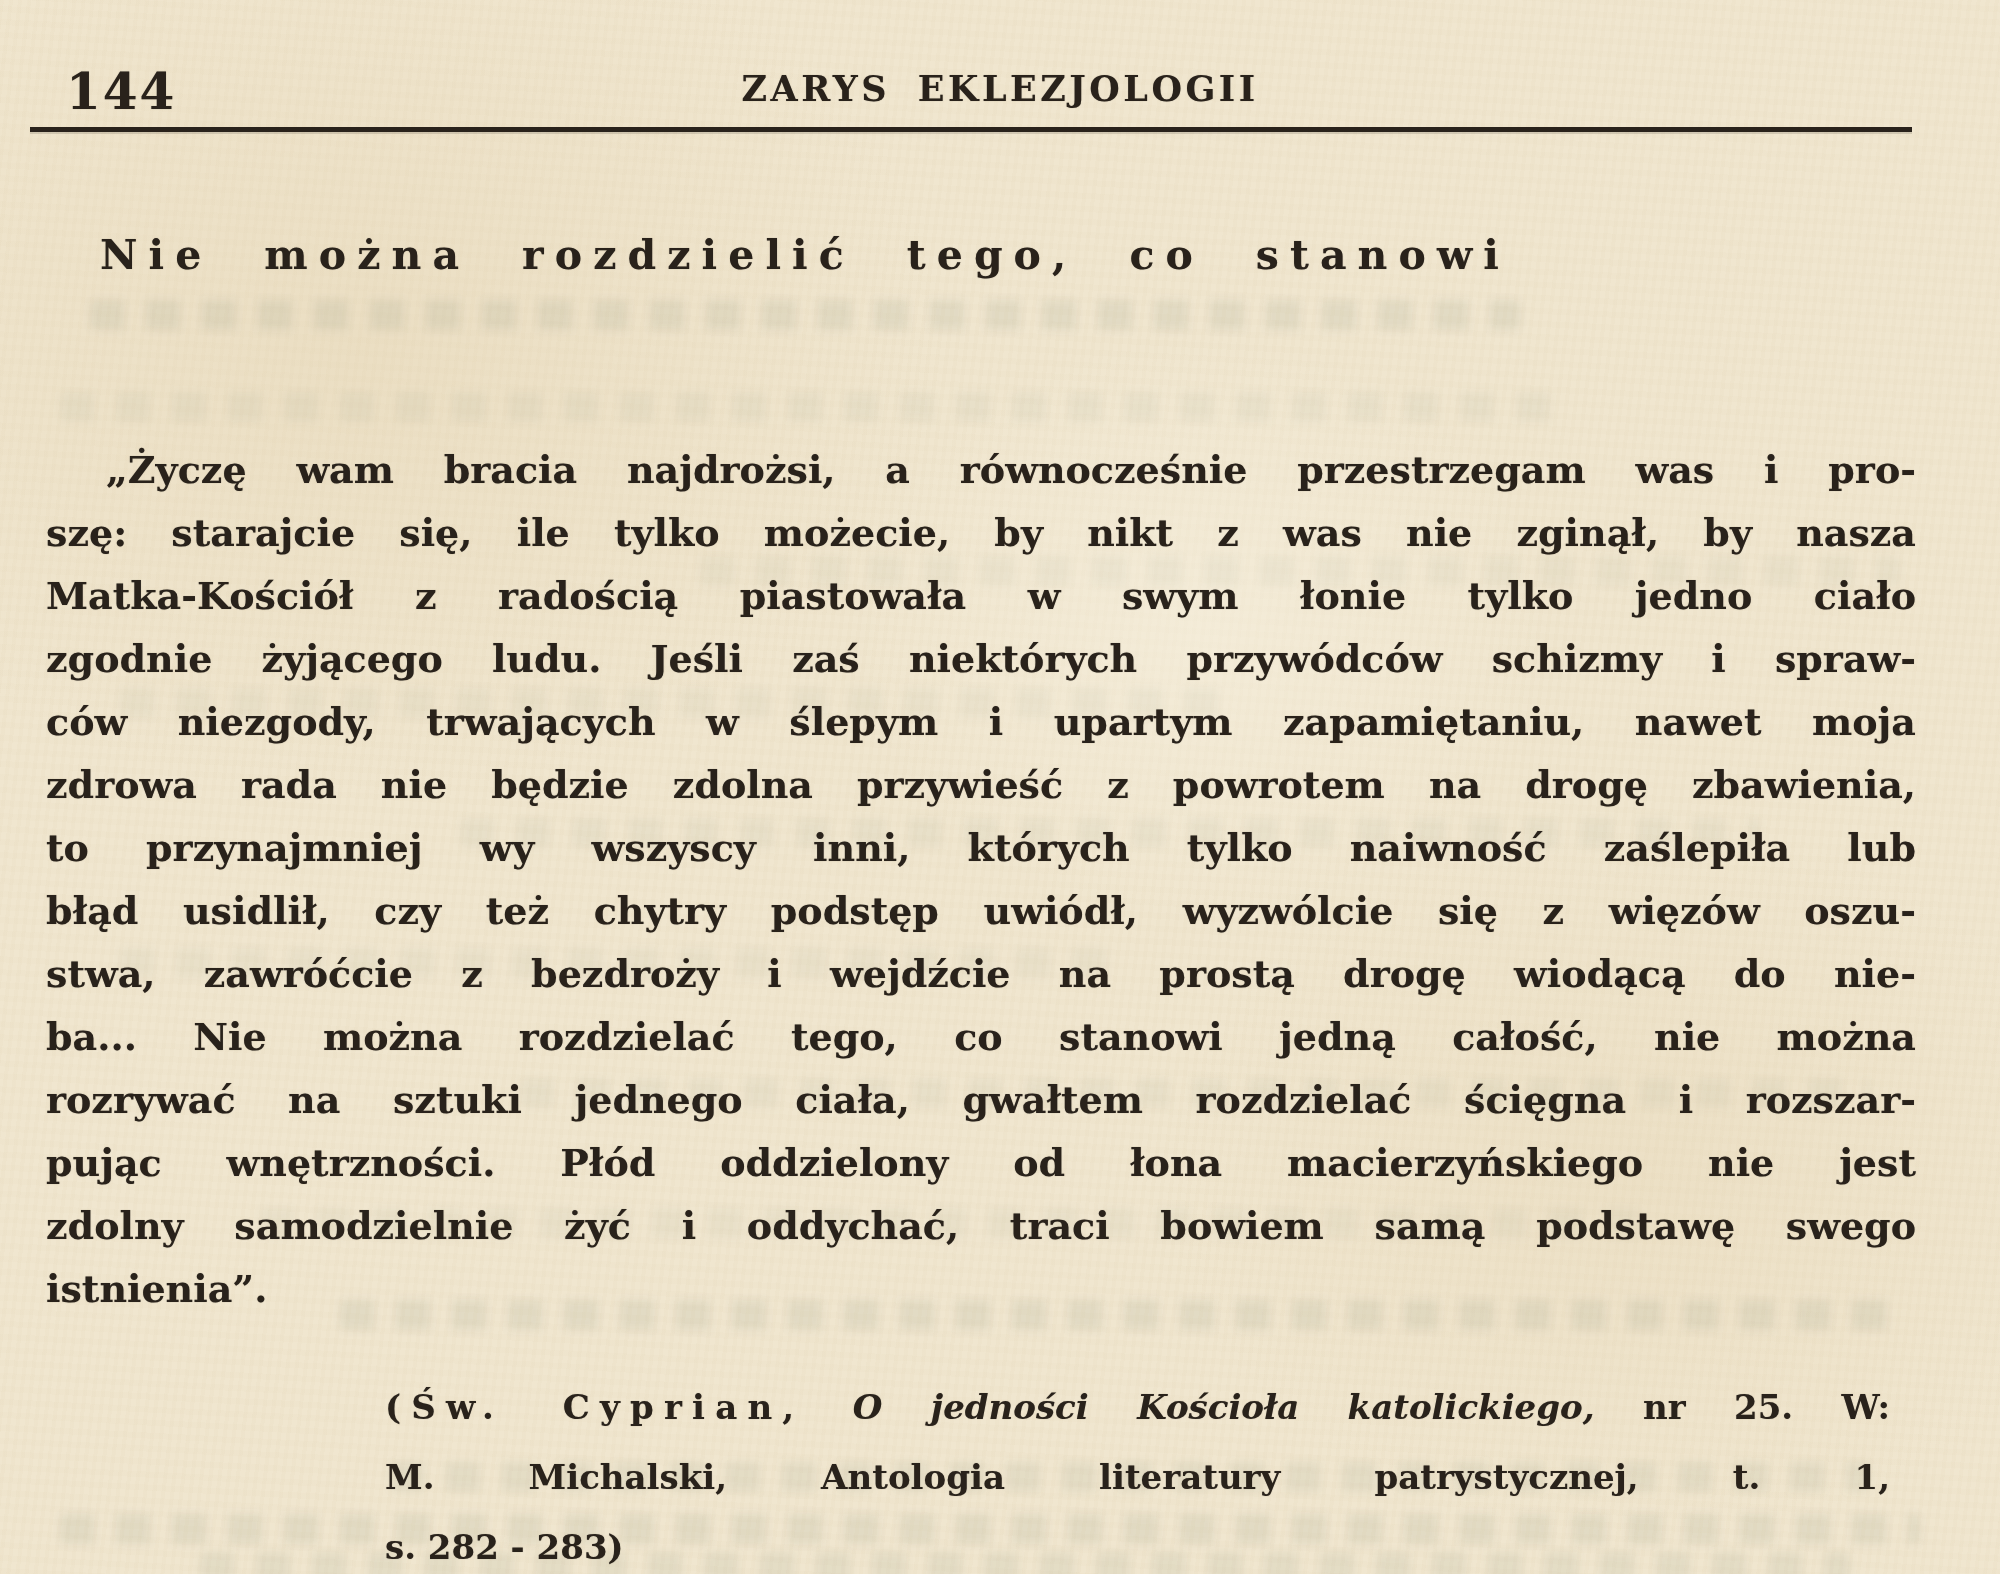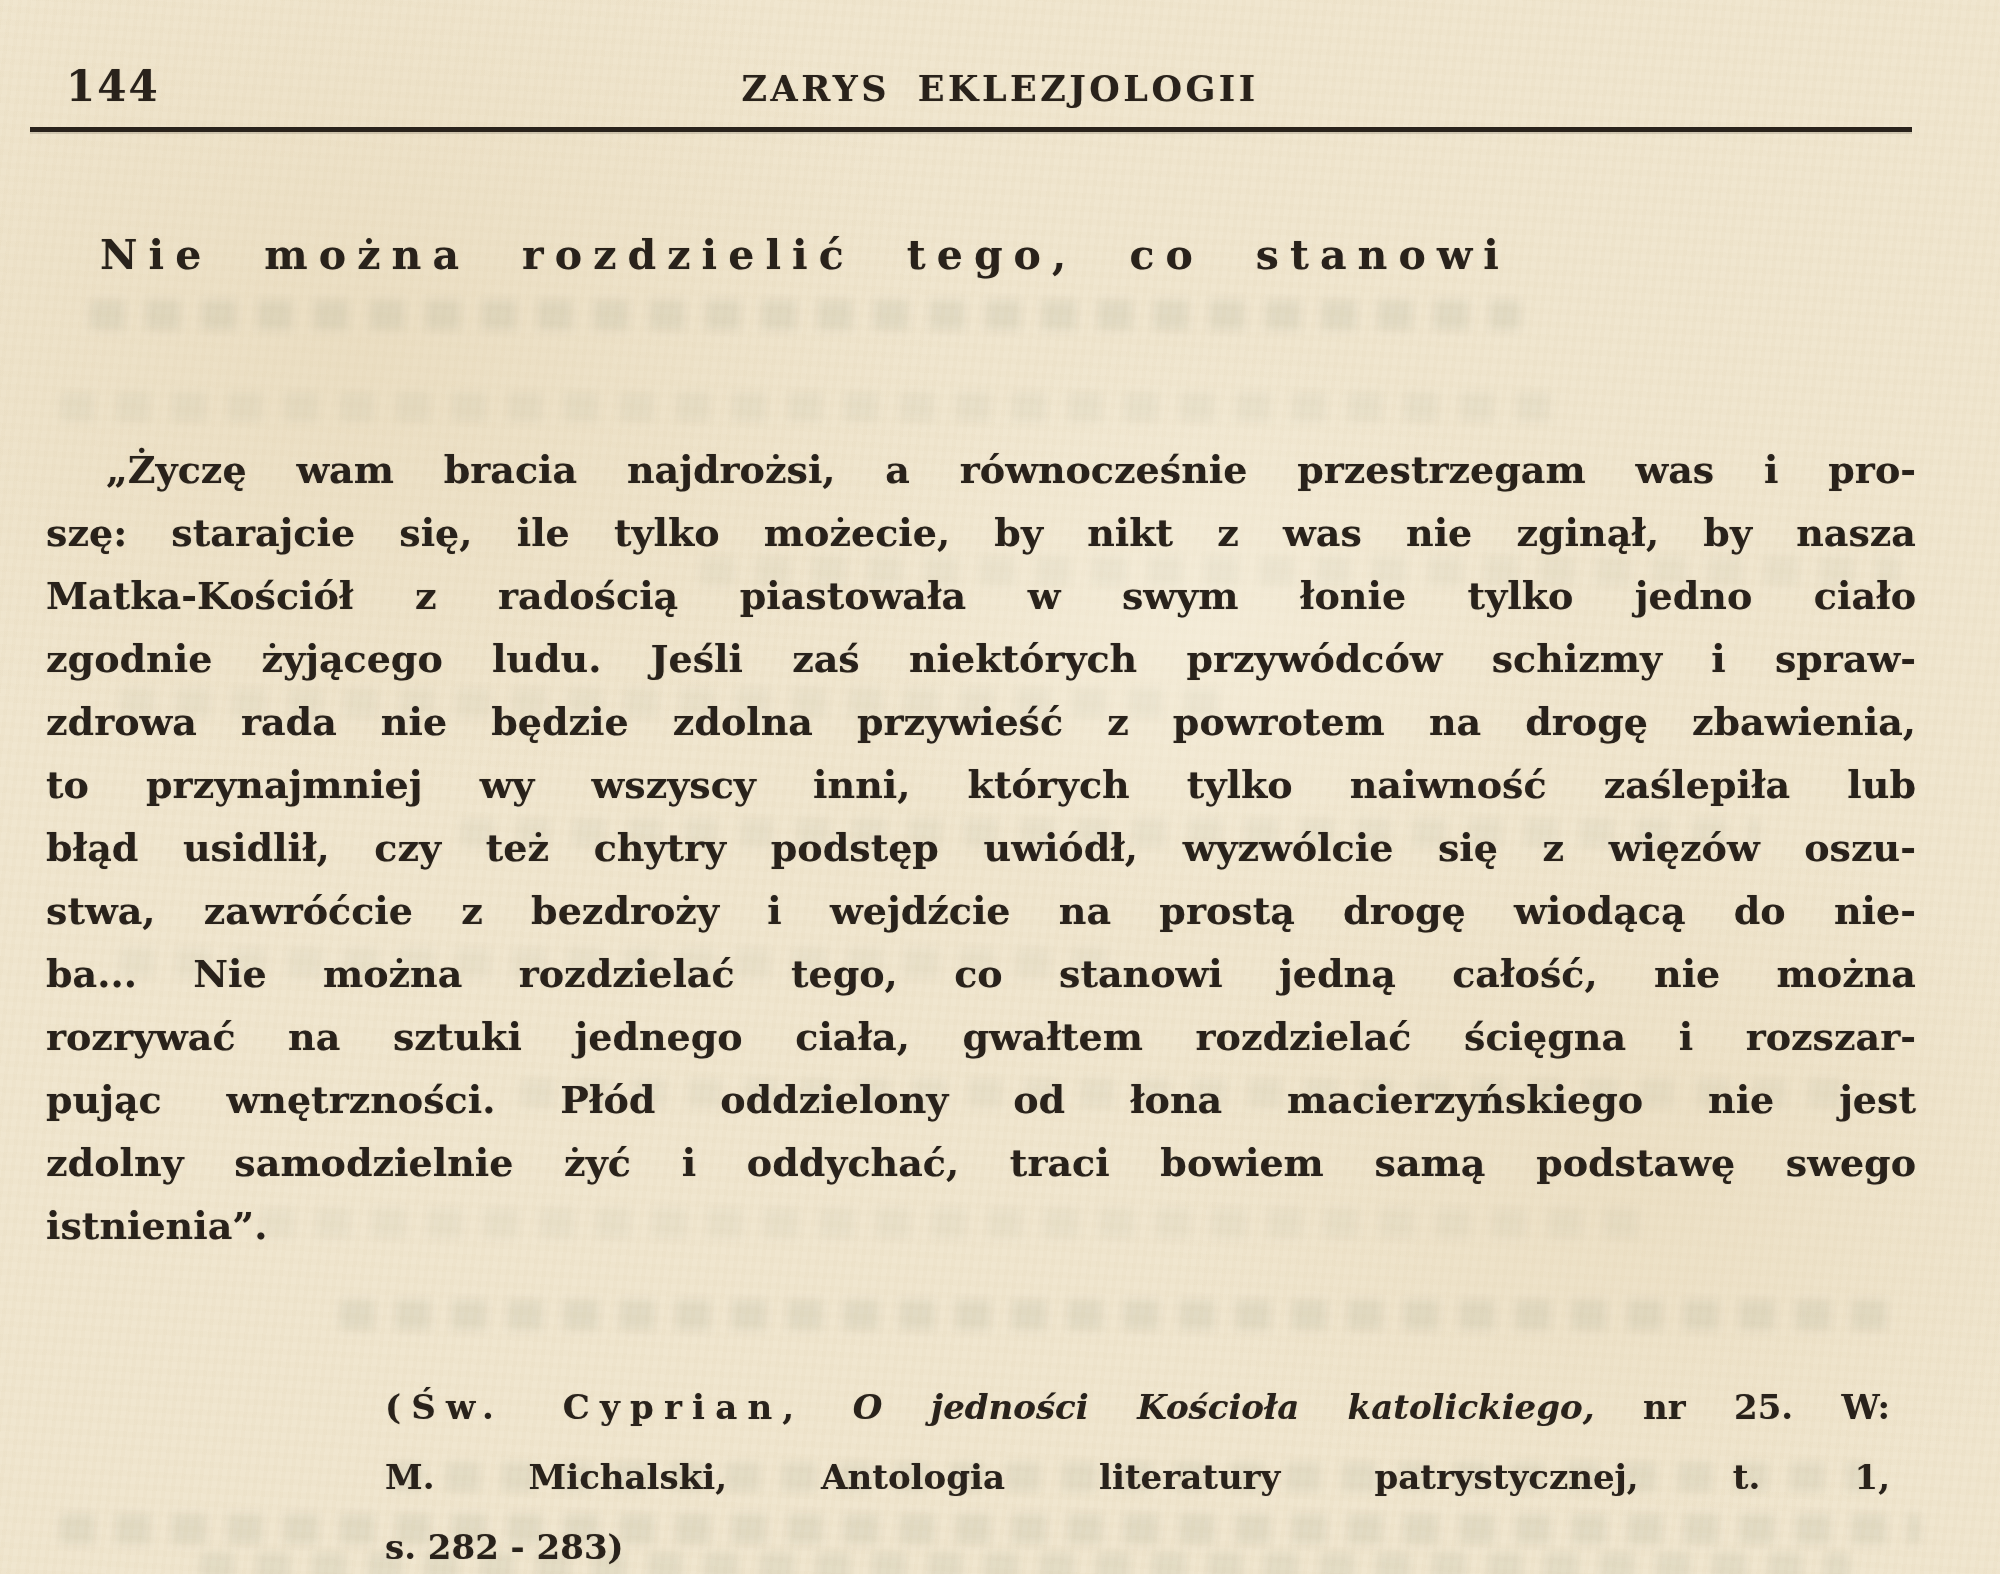--- a/index.html
+++ b/index.html
@@ -29,21 +29,21 @@
   
   .ghost{
     position:absolute;height:30px;
     background:repeating-linear-gradient(90deg, rgba(130,142,120,0.16) 0 34px, rgba(0,0,0,0) 34px 56px);
     filter:blur(4px);
     border-radius:6px;
     pointer-events:none;
   }
   .header-number{
     position:absolute;left:66px;top:62px;
-    font-size:42px;font-weight:bold;letter-spacing:2px;
+    font-size:50px;font-weight:bold;letter-spacing:2px;
   }
   .header-title{
     position:absolute;left:0;top:68px;width:100%;
     text-align:center;
     font-size:35px;font-weight:bold;letter-spacing:0.10em;word-spacing:0.35em;
   }
   .header-rule{
     position:absolute;left:30px;top:127px;width:1882px;height:5px;
     background:var(--ink);
     box-shadow:0 2px 0 rgba(41,34,27,0.15);
@@ -102,20 +102,21 @@
 
   <div class="heading">
     <div>Nie można rozdzielić tego, co stanowi</div>
   </div>
 
   <div class="body-block">
       <div class="bline">„Życzę wam bracia najdrożsi, a równocześnie przestrzegam was i pro-</div>
       <div class="bline">szę: starajcie się, ile tylko możecie, by nikt z was nie zginął, by nasza</div>
       <div class="bline">Matka-Kościół z radością piastowała w swym łonie tylko jedno ciało</div>
       <div class="bline">zgodnie żyjącego ludu. Jeśli zaś niektórych przywódców schizmy i spraw-</div>
+      <div class="bline">ców niezgody, trwających w ślepym i upartym zapamiętaniu, nawet moja</div>
       <div class="bline">zdrowa rada nie będzie zdolna przywieść z powrotem na drogę zbawienia,</div>
       <div class="bline">to przynajmniej wy wszyscy inni, których tylko naiwność zaślepiła lub</div>
       <div class="bline">błąd usidlił, czy też chytry podstęp uwiódł, wyzwólcie się z więzów oszu-</div>
       <div class="bline">stwa, zawróćcie z bezdroży i wejdźcie na prostą drogę wiodącą do nie-</div>
       <div class="bline">ba... Nie można rozdzielać tego, co stanowi jedną całość, nie można</div>
       <div class="bline">rozrywać na sztuki jednego ciała, gwałtem rozdzielać ścięgna i rozszar-</div>
       <div class="bline">pując wnętrzności. Płód oddzielony od łona macierzyńskiego nie jest</div>
       <div class="bline">zdolny samodzielnie żyć i oddychać, traci bowiem samą podstawę swego</div>
       <div class="bline">istnienia”.</div>
     </div>

